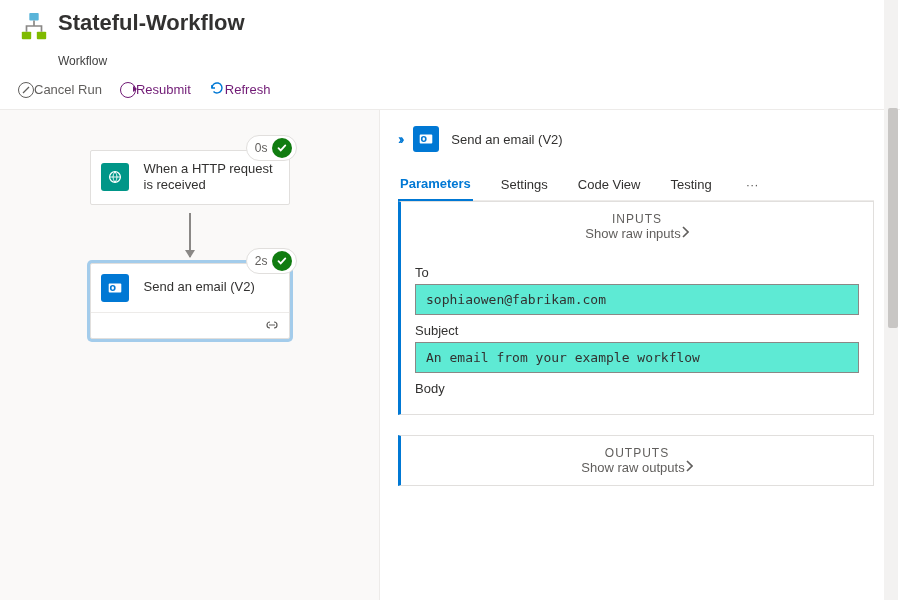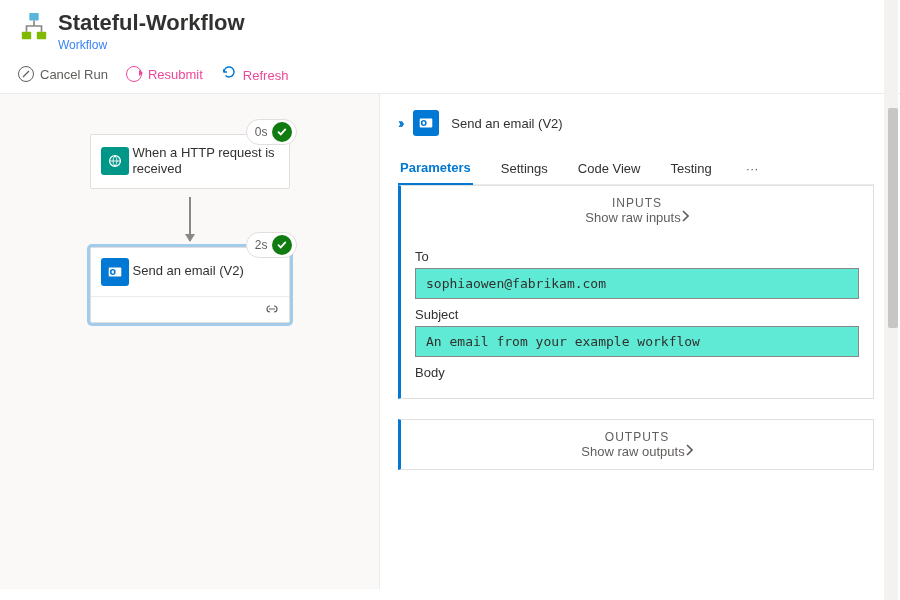--- a/index.html
+++ b/index.html
@@ -1,29 +1,29 @@
 <!DOCTYPE html>
 <html><head>
 <meta charset="utf-8">
 <style>
   * { box-sizing: border-box; margin: 0; padding: 0; }
   body { font-family: "Segoe UI", Arial, sans-serif; font-size: 13px; color: #323130; background: #fff; width: 900px; height: 600px; overflow: hidden; position: relative; }
   .header { padding: 10px 18px 6px 18px; display: flex; align-items: flex-start; }
   .hdr-icon { width: 32px; height: 32px; display: flex; align-items: center; justify-content: center; margin-right: 8px; }
   .hdr-title { font-size: 22px; font-weight: 600; color: #323130; }
-  .hdr-sub { font-size: 12px; color: #3b82f6; margin-top: 2px; }
+  .hdr-sub { font-size: 12px; color: #404040; margin-top: 18px; }
   .toolbar { display: flex; align-items: center; padding: 6px 18px 10px 18px; border-bottom: 1px solid #edebe9; gap: 18px; }
-  .tbtn { display: flex; align-items: flex-end; gap: 6px; color: #605e5c; font-size: 13px; cursor: default; }
-  .tbtn.enabled { color: #ec4899; cursor: pointer; }
+  .tbtn { display: flex; align-items: center; color: #605e5c; font-size: 13px; cursor: default; }
+  .tbtn.enabled { color: #701a75; cursor: pointer; }
   .tcircle { width: 16px; height: 16px; border: 1.3px solid currentColor; border-radius: 50%; display: inline-flex; align-items: center; justify-content: center; font-size: 10px; line-height: 1; }
   .main { display: flex; height: calc(600px - 105px); }
   .canvas { width: 380px; background: #faf9f8; border-right: 1px solid #edebe9; position: relative; padding-top: 40px; }
   .node { position: relative; margin: 0 auto 0 auto; width: 200px; background: #fff; border: 1px solid #e1dfdd; border-radius: 2px; }
   .node.selected { box-shadow: 0 0 0 3px rgba(0,120,212,0.35); }
-  .node-head { display: flex; align-items: center; padding: 10px 10px; gap: 4px; }
+  .node-head { display: flex; align-items: center; padding: 10px 10px; gap: 15px; }
   .node-ic { width: 28px; height: 28px; border-radius: 3px; display: flex; align-items: center; justify-content: center; flex-shrink: 0; }
   .node-ic svg { width: 18px; height: 18px; }
   .node-title { font-size: 13px; color: #323130; line-height: 1.25; }
   .node-foot { border-top: 1px solid #edebe9; height: 26px; display: flex; align-items: center; justify-content: flex-end; padding: 0 10px; color: #605e5c; }
   .badge { position: absolute; top: -16px; right: -8px; background: #fff; border: 1px solid #e1dfdd; border-radius: 999px; display: flex; align-items: center; padding: 2px 4px 2px 8px; gap: 4px; font-size: 12px; color: #605e5c; }
   .check { width: 20px; height: 20px; background: #107c10; border-radius: 50%; display: inline-flex; align-items: center; justify-content: center; color: #fff; }
   .arrow-down { width: 2px; height: 44px; background: #8a8886; margin: 8px auto 6px auto; position: relative; }
   .arrow-down:after { content: ''; position: absolute; bottom: -1px; left: 50%; transform: translateX(-50%); border-left: 5px solid transparent; border-right: 5px solid transparent; border-top: 8px solid #8a8886; }
   .panel-wrap { flex: 1; position: relative; overflow-y: auto; padding: 12px 26px 12px 18px; }
   .panel-head { display: flex; align-items: center; gap: 12px; padding: 4px 0 16px 0; }

